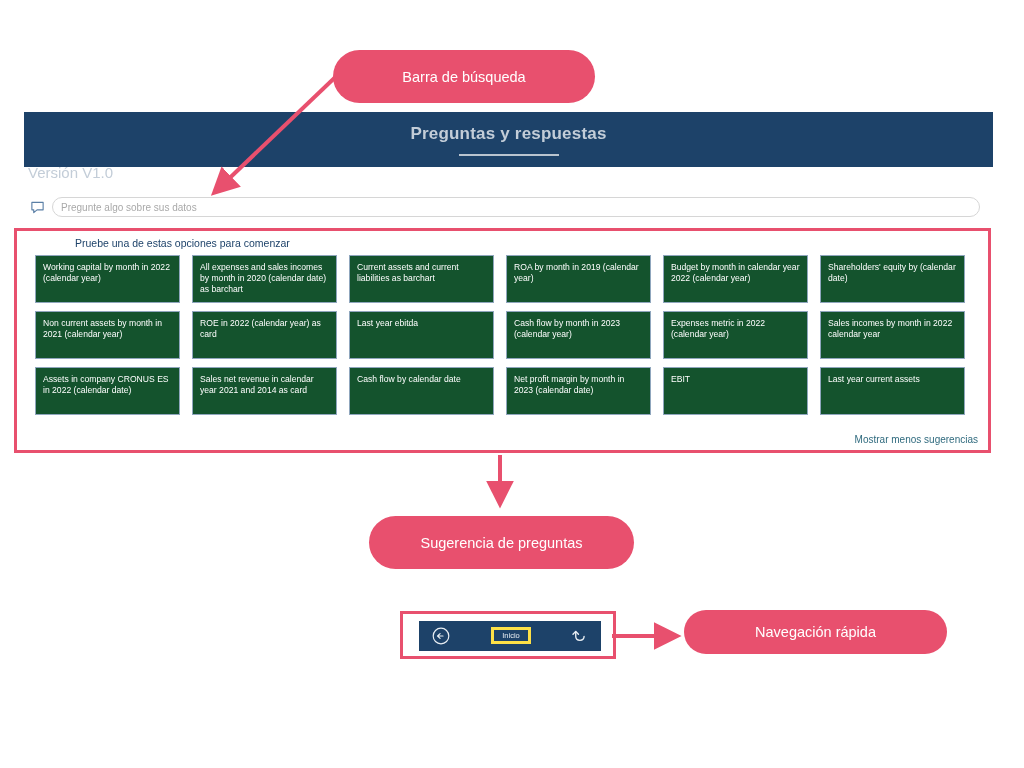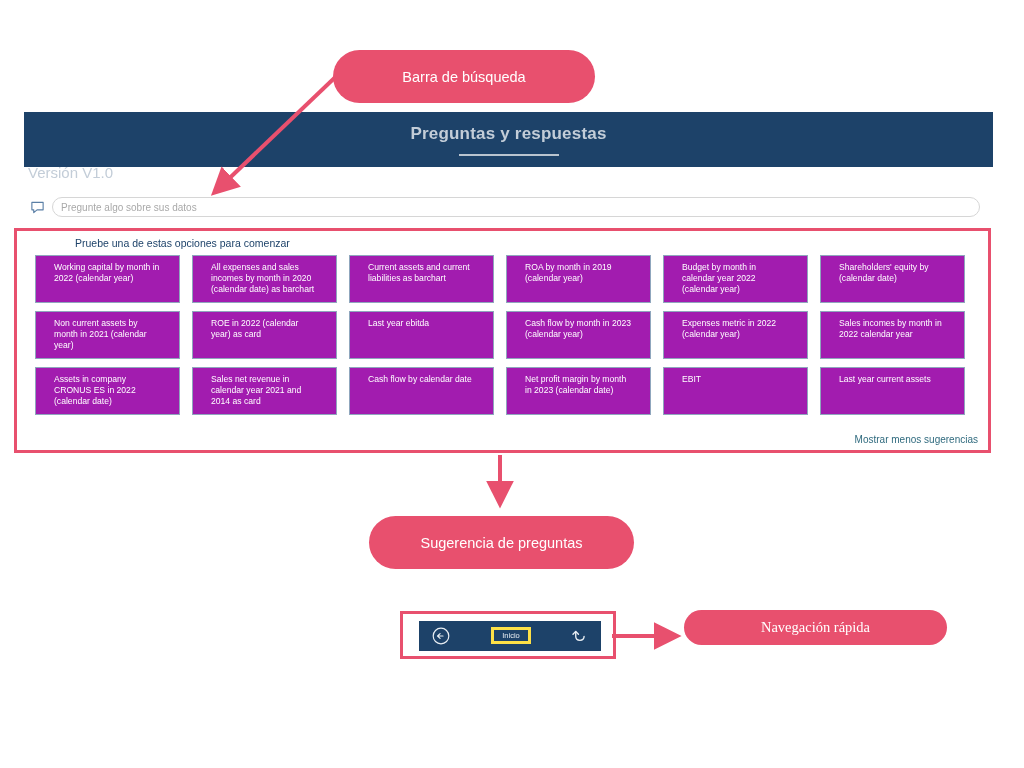--- a/index.html
+++ b/index.html
@@ -49,22 +49,22 @@
   #suggestions-hint{
     position:absolute;left:18px;top:6px;
     color:#1d4269;font-size:10.5px;padding-left:40px;
   }
   #cards-grid{
     position:absolute;left:18px;top:24px;width:944px;
     display:grid;grid-template-columns:repeat(6,145px);
     grid-auto-rows:48px;column-gap:12px;row-gap:8px;
   }
   .card{
-    background:#a21caf;border:1px solid #8fa6bd;box-sizing:border-box;
-    padding:6px 18px;color:#ffffff;font-size:8.6px;line-height:1.28;
+    background:#14532d;border:1px solid #8fa6bd;box-sizing:border-box;
+    padding:6px 7px;color:#ffffff;font-size:8.6px;line-height:1.28;
     overflow:hidden;cursor:pointer;
   }
   #show-less-link{
     position:absolute;right:10px;bottom:5px;
     color:#2f6a7e;font-size:10px;cursor:pointer;
   }
 
   
   #nav-outline{
     position:absolute;left:400px;top:611px;width:216px;height:48px;
@@ -85,21 +85,21 @@
 
   
   .callout{
     position:absolute;background:#e8506e;border-radius:28px;
     color:#ffffff;display:flex;align-items:center;justify-content:center;
     font-size:14.5px;
     text-align:center;
   }
   #callout-search{left:333px;top:50px;width:262px;height:53px;}
   #callout-suggestions{left:369px;top:516px;width:265px;height:53px;}
-  #callout-nav{left:684px;top:610px;width:263px;height:35px;font-family:Liberation Serif, serif;}
+  #callout-nav{left:684px;top:610px;width:263px;height:44px;}
 
   .annotation-arrow{position:absolute;overflow:visible;}
   #arrow-search{left:195px;top:60px;width:180px;height:150px;}
   #arrow-suggestions{left:480px;top:455px;width:40px;height:62px;}
   #arrow-nav{left:612px;top:618px;width:80px;height:36px;}
 </style>
 </head>
 <body>
 
 <div id="app-window">

